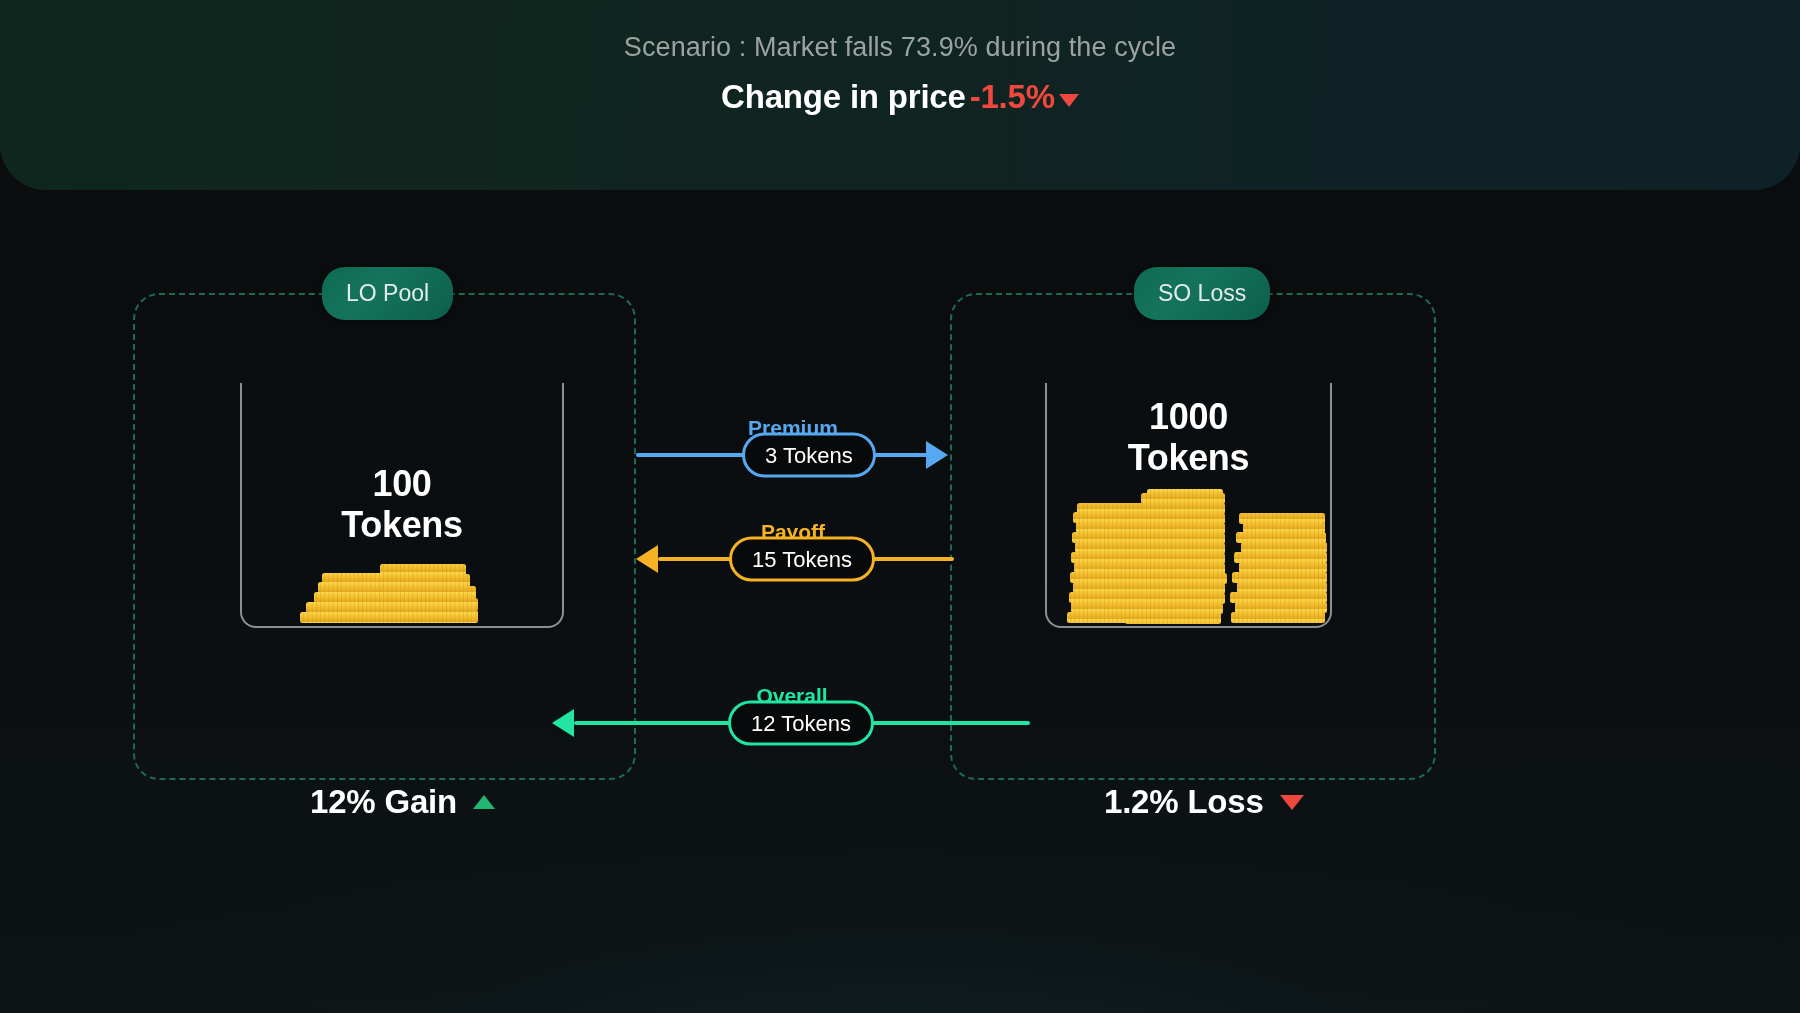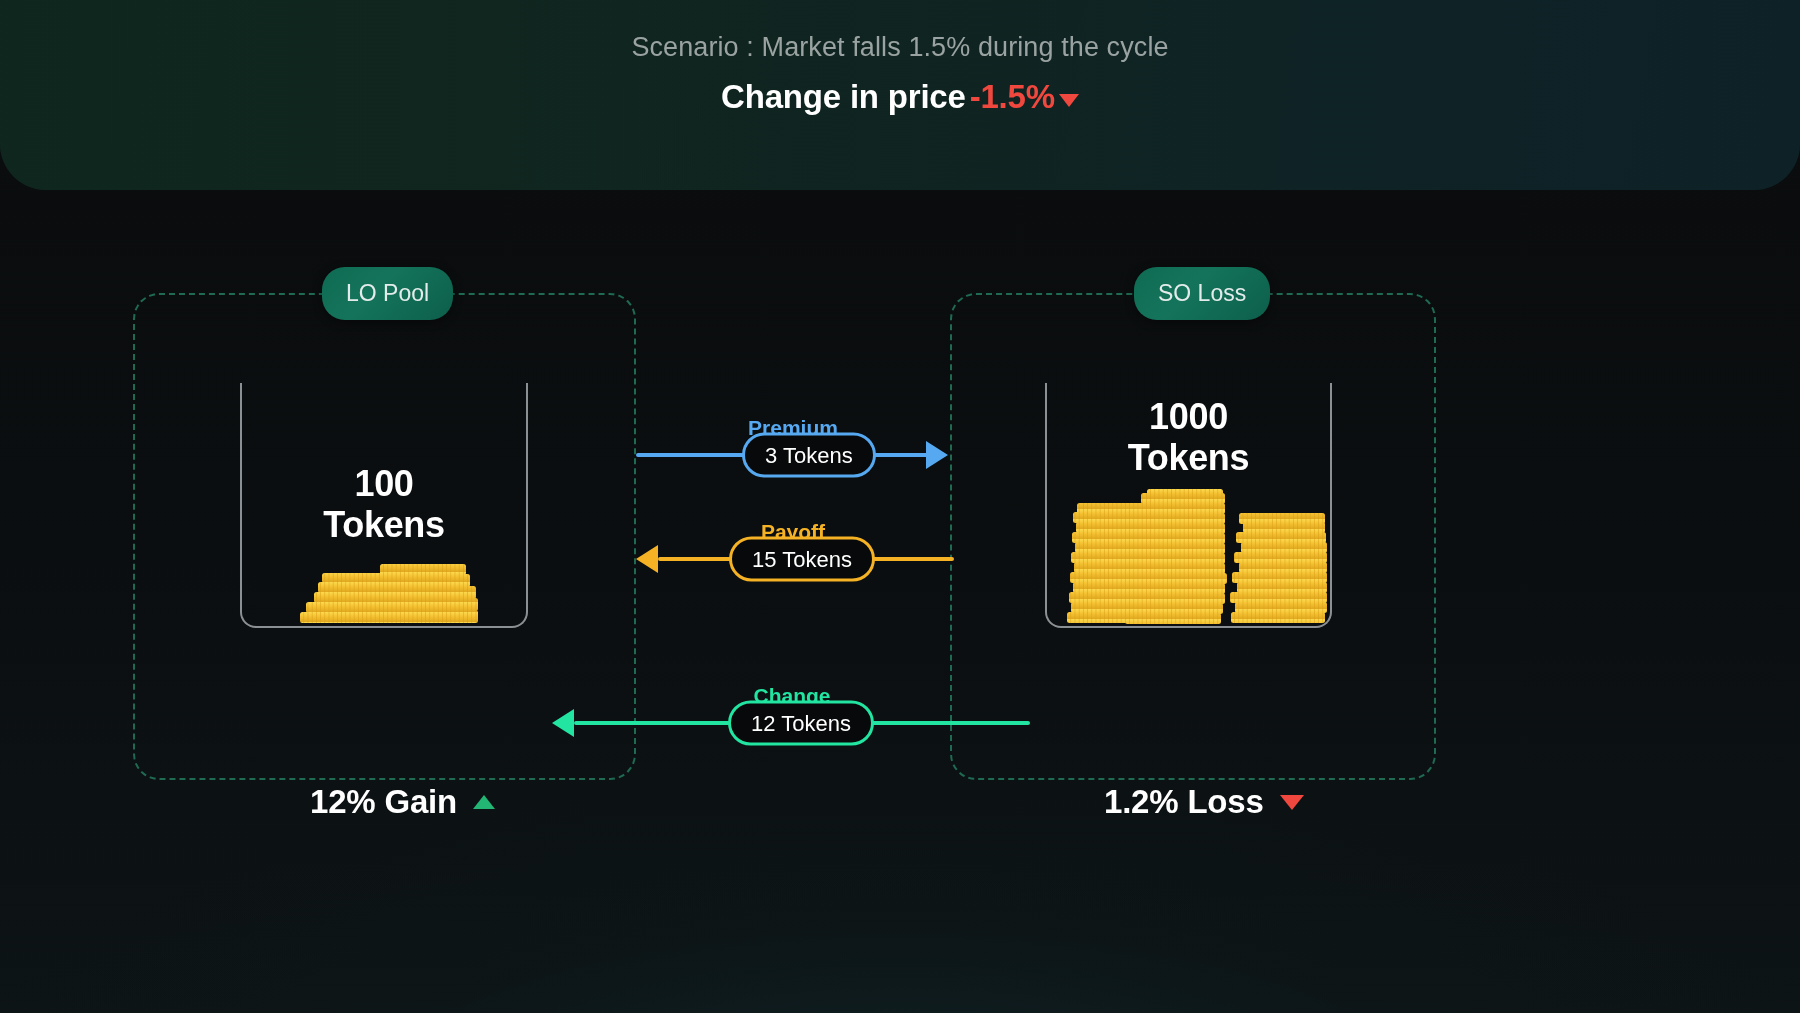--- a/index.html
+++ b/index.html
@@ -120,21 +120,21 @@
 
   
   .vessel {
     position: absolute;
     border-left: 2.5px solid #8b9095;
     border-right: 2.5px solid #8b9095;
     border-bottom: 2.5px solid #8b9095;
     border-bottom-left-radius: 16px;
     border-bottom-right-radius: 16px;
   }
-  #vessel-left  { left: 240px;  top: 383px; width: 288px; height: 245px; }
+  #vessel-left  { left: 240px;  top: 383px; width: 324px; height: 245px; }
   #vessel-right { left: 1045px; top: 383px; width: 287px; height: 245px; }
 
   .pool-amount {
     position: absolute;
     width: 100%;
     text-align: center;
     color: #ffffff;
     font-weight: 700;
     line-height: 1.13;
     letter-spacing: -0.3px;
@@ -217,21 +217,21 @@
   #result-left  { left: 310px;  top: 783px; }
   #result-right { left: 1104px; top: 783px; }
 </style>
 </head>
 <body>
 
 <div id="stage">
 
   <div class="banner">
     <div class="banner-inner">
-      <div class="scenario-line">Scenario : Market falls 1.5% during the cycle</div>
+      <div class="scenario-line">Scenario : Market falls 73.9% during the cycle</div>
       <div class="change-line">
         <span>Change in price</span>
         <span class="change-value">-1.5%</span>
         <span class="tri-down"></span>
       </div>
     </div>
   </div>
 
   <div class="pool-box" id="pool-box-left"></div>
   <div class="pool-badge" id="badge-lo">LO Pool</div>
@@ -364,21 +364,21 @@
   <div class="arrow-row" id="arrow-payoff" style="left:636px; top:524px; width:450px; color:#f5b225;">
     <div class="arrow-caption" style="left:157px; color:#f5b225;">Payoff</div>
     <div class="arrow-line" style="left:22px; width:296px; background:#f5b225;"></div>
     <div class="arrow-head left" style="left:0;"></div>
     <div class="arrow-pill" style="left:93px;">
       <span>15 Tokens</span>
     </div>
   </div>
 
   <div class="arrow-row" id="arrow-overall" style="left:552px; top:688px; width:478px; color:#21e5a0;">
-    <div class="arrow-caption" style="left:240px; color:#21e5a0;">Change</div>
+    <div class="arrow-caption" style="left:240px; color:#21e5a0;">Overall</div>
     <div class="arrow-line" style="left:22px; width:456px; background:#21e5a0;"></div>
     <div class="arrow-head left" style="left:0;"></div>
     <div class="arrow-pill" style="left:176px;">
       <span>12 Tokens</span>
     </div>
   </div>
 
 </div>
 
 </body></html>

